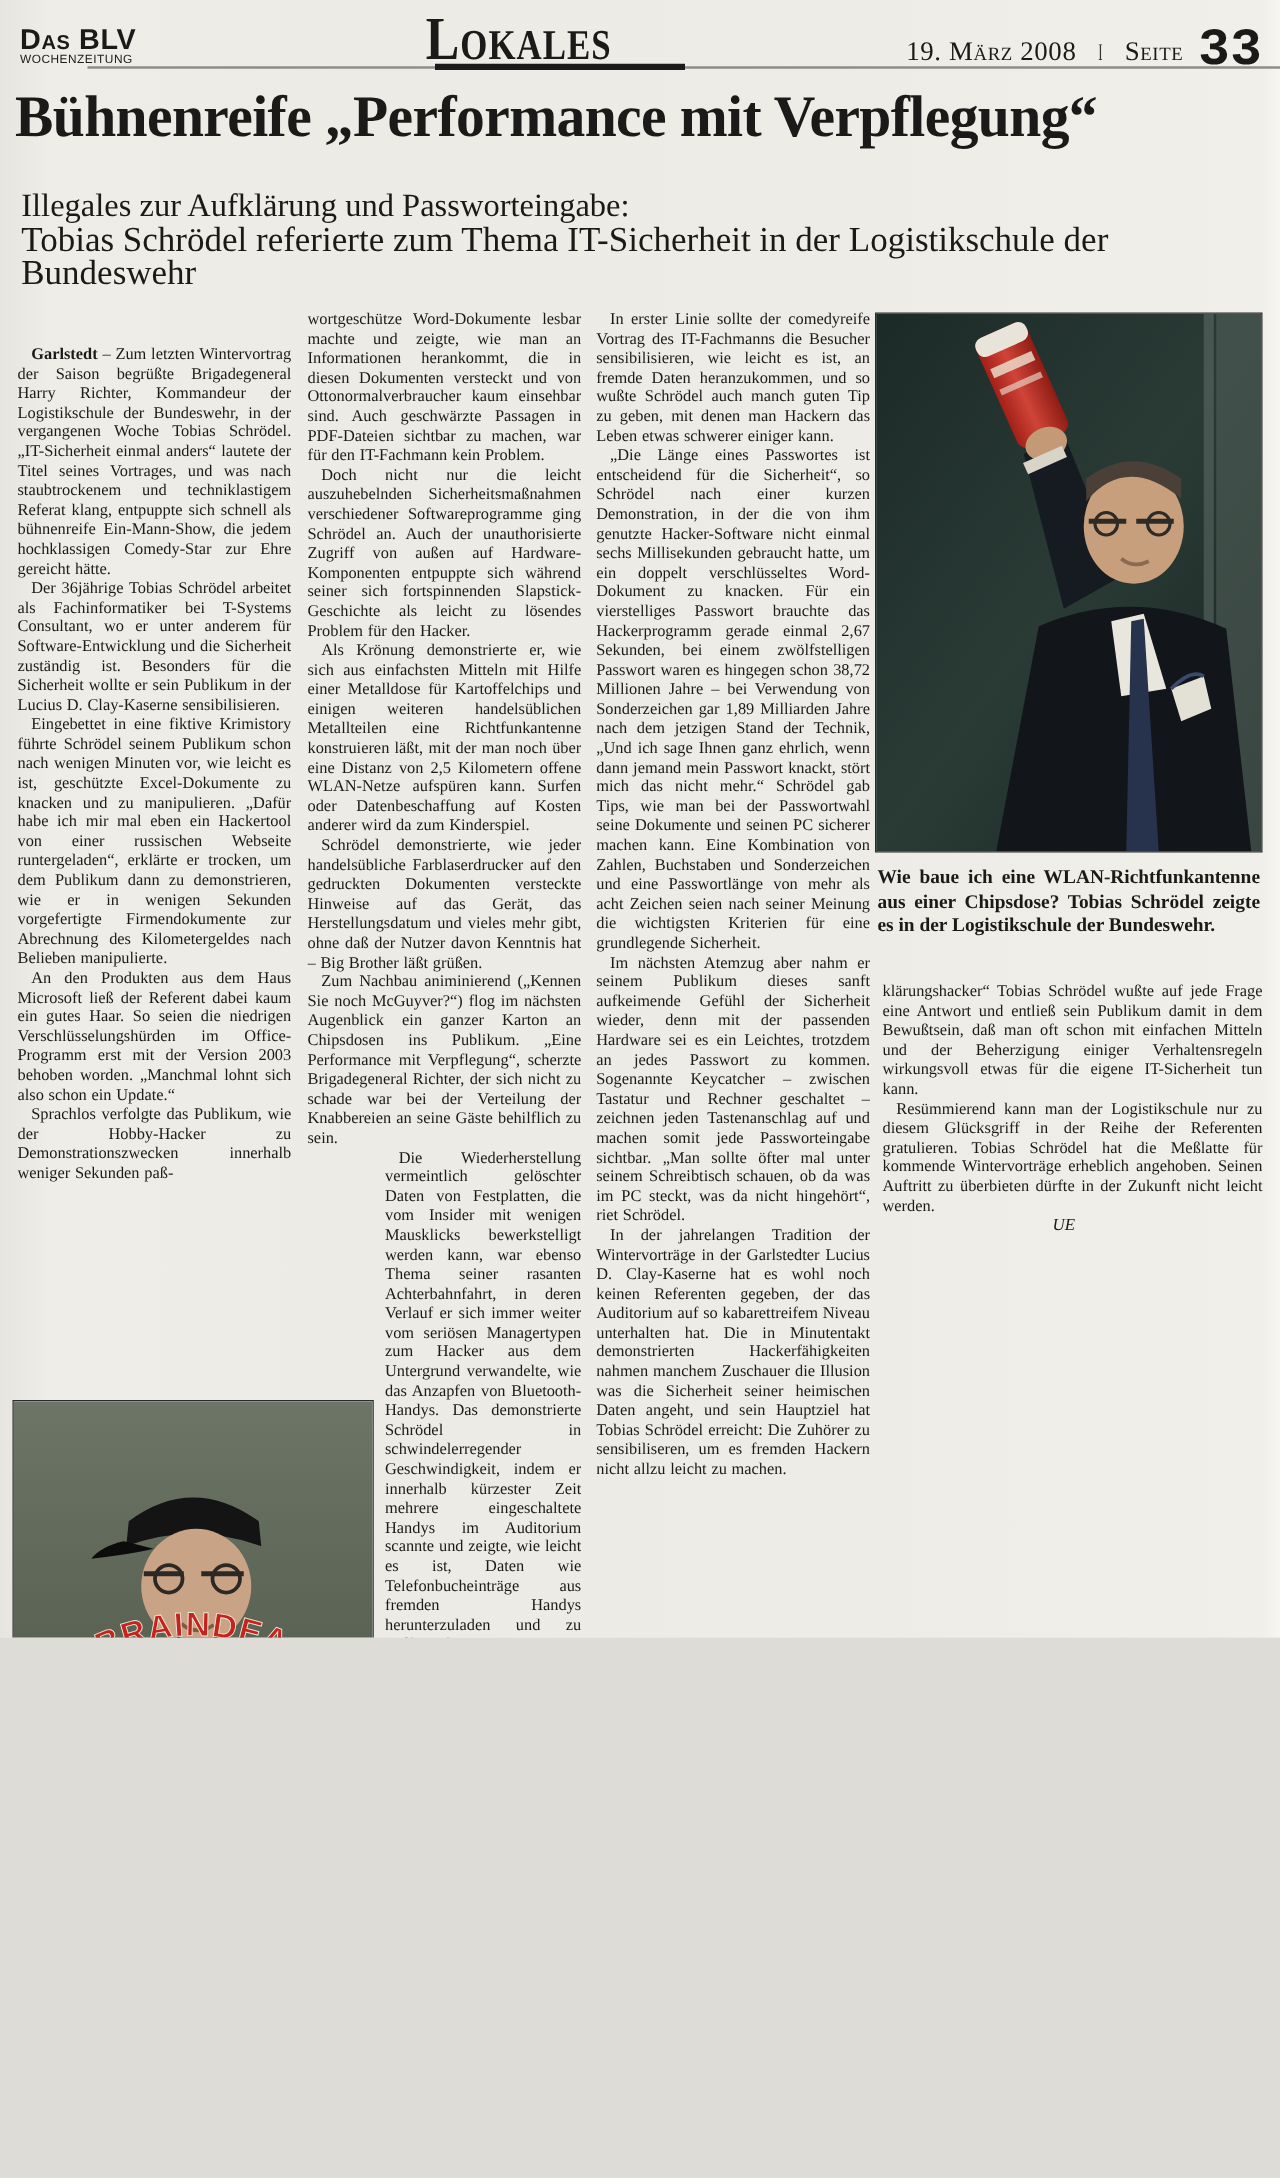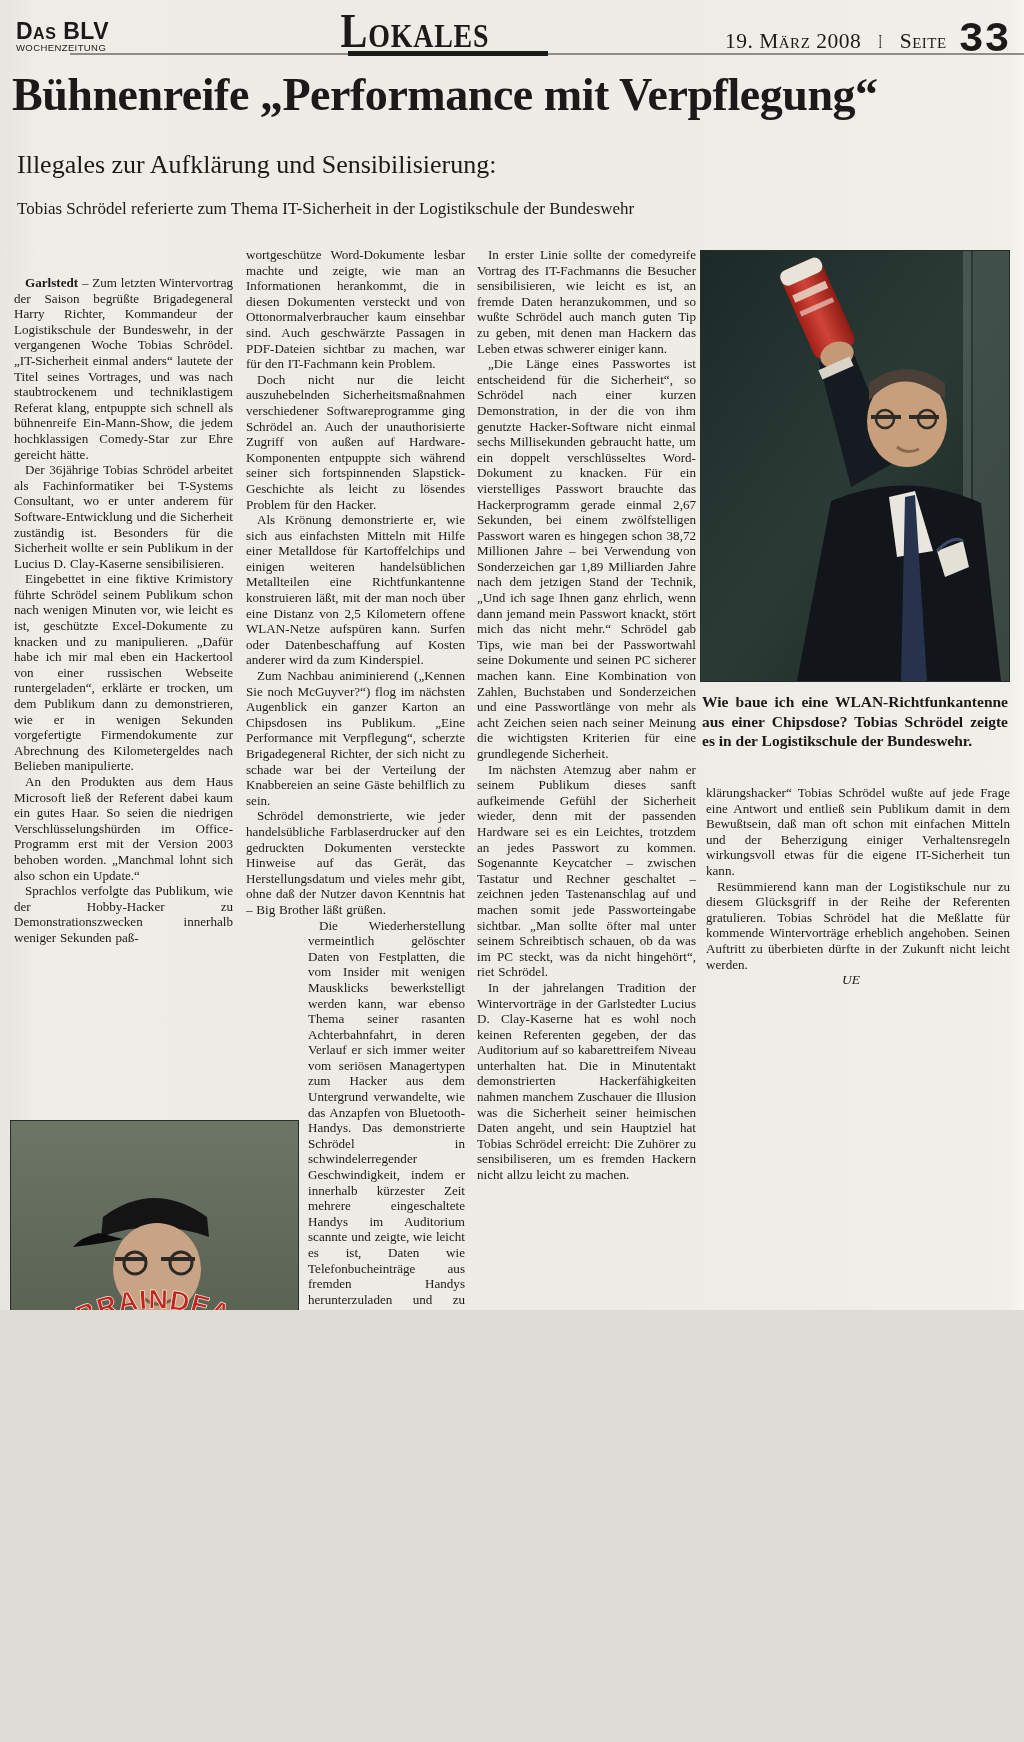--- a/index.html
+++ b/index.html
@@ -18,21 +18,21 @@
       letter-spacing:.5px;white-space:nowrap;}
   .dateline-head .sep{display:inline-block;margin:0 10px;font-size:19px;transform:scaleX(.55);color:#333;}
   .page-number{font-size:42px;font-weight:bold;font-family:Liberation Mono, monospace;vertical-align:-3px;margin-left:6px;}
   .head-rule-thin{position:absolute;left:70px;right:0;top:53px;height:2px;background:#8f8d88;}
   .head-rule-thick{position:absolute;left:348px;top:51px;width:200px;height:5px;background:#1a1a1a;}
 
   
   .headline{position:absolute;left:12px;top:68px;width:1000px;font-size:47px;font-weight:bold;
       letter-spacing:-.5px;line-height:52px;transform:scaleX(.98);transform-origin:left;}
   .deck{position:absolute;left:17px;top:150px;width:980px;font-size:26px;line-height:30px;}
-  .subdeck{position:absolute;left:17px;top:196px;width:990px;font-size:17px;line-height:26px;}
+  .subdeck{position:absolute;left:17px;top:180px;width:990px;font-size:28px;line-height:26px;}
 
   
   .col{position:absolute;top:247px;font-size:13.1px;line-height:15.6px;text-align:justify;
        hyphens:auto;-webkit-hyphens:auto;word-spacing:.04em;}
   .col p{margin:0;}
   .col p.ind{text-indent:11px;}
   #col1{left:14px;width:219px;height:880px;overflow:hidden;margin-top:28px;}
   #col2{left:246px;width:219px;height:1495px;overflow:hidden;}
   #col3{left:477px;width:219px;height:1495px;overflow:hidden;}
   #col4{left:706px;width:304px;}
@@ -66,37 +66,37 @@
   <div class="dateline-head">
     <span>19. März 2008</span>
     <span class="sep">I</span>
     <span>Seite</span>
     <span class="page-number">33</span>
   </div>
   <div class="head-rule-thin"></div>
   <div class="head-rule-thick"></div>
 
   <h1 class="headline" style="margin:0;">Bühnenreife „Performance mit Verpflegung“</h1>
-  <div class="deck">Illegales zur Aufklärung und Sensibilisierung:</div>
+  <div class="deck">Illegales zur Aufklärung und Passworteingabe:</div>
   <div class="subdeck">Tobias Schrödel referierte zum Thema IT-Sicherheit in der Logistikschule der Bundeswehr</div>
 
   <div class="col" id="col1">
     <p class="ind"><span class="dateline-bold">Garlstedt</span><span> – Zum letzten Wintervortrag der Saison begrüßte Brigadegeneral Harry Richter, Kommandeur der Logistikschule der Bundeswehr, in der vergangenen Woche Tobias Schrödel. „IT-Sicherheit einmal anders“ lautete der Titel seines Vortrages, und was nach staubtrockenem und techniklastigem Referat klang, entpuppte sich schnell als bühnenreife Ein-Mann-Show, die jedem hochklassigen Comedy-Star zur Ehre gereicht hätte.</span></p>
     <p class="ind">Der 36jährige Tobias Schrödel arbeitet als Fachinformatiker bei T-Systems Consultant, wo er unter anderem für Software-Entwicklung und die Sicherheit zuständig ist. Besonders für die Sicherheit wollte er sein Publikum in der Lucius D. Clay-Kaserne sensibilisieren.</p>
     <p class="ind">Eingebettet in eine fiktive Krimistory führte Schrödel seinem Publikum schon nach wenigen Minuten vor, wie leicht es ist, geschützte Excel-Dokumente zu knacken und zu manipulieren. „Dafür habe ich mir mal eben ein Hackertool von einer russischen Webseite runtergeladen“, erklärte er trocken, um dem Publikum dann zu demonstrieren, wie er in wenigen Sekunden vorgefertigte Firmendokumente zur Abrechnung des Kilometergeldes nach Belieben manipulierte.</p>
     <p class="ind">An den Produkten aus dem Haus Microsoft ließ der Referent dabei kaum ein gutes Haar. So seien die niedrigen Verschlüsselungshürden im Office-Programm erst mit der Version 2003 behoben worden. „Manchmal lohnt sich also schon ein Update.“</p>
     <p class="ind">Sprachlos verfolgte das Publikum, wie der Hobby-Hacker zu Demonstrationszwecken innerhalb weniger Sekunden paß-</p>
   </div>
 
   <div class="col" id="col2">
     <p>wortgeschütze Word-Dokumente lesbar machte und zeigte, wie man an Informationen herankommt, die in diesen Dokumenten versteckt und von Ottonormalverbraucher kaum einsehbar sind. Auch geschwärzte Passagen in PDF-Dateien sichtbar zu machen, war für den IT-Fachmann kein Problem.</p>
     <p class="ind">Doch nicht nur die leicht auszuhebelnden Sicherheitsmaßnahmen verschiedener Softwareprogramme ging Schrödel an. Auch der unauthorisierte Zugriff von außen auf Hardware-Komponenten entpuppte sich während seiner sich fortspinnenden Slapstick-Geschichte als leicht zu lösendes Problem für den Hacker.</p>
     <p class="ind">Als Krönung demonstrierte er, wie sich aus einfachsten Mitteln mit Hilfe einer Metalldose für Kartoffelchips und einigen weiteren handelsüblichen Metallteilen eine Richtfunkantenne konstruieren läßt, mit der man noch über eine Distanz von 2,5 Kilometern offene WLAN-Netze aufspüren kann. Surfen oder Datenbeschaffung auf Kosten anderer wird da zum Kinderspiel.</p>
+    <p class="ind">Schrödel demonstrierte, wie jeder handelsübliche Farblaserdrucker auf den gedruckten Dokumenten versteckte Hinweise auf das Gerät, das Herstellungsdatum und vieles mehr gibt, ohne daß der Nutzer davon Kenntnis hat – Big Brother läßt grüßen.</p>
     <p class="ind">Zum Nachbau animinierend („Kennen Sie noch McGuyver?“) flog im nächsten Augenblick ein ganzer Karton an Chipsdosen ins Publikum. „Eine Performance mit Verpflegung“, scherzte Brigadegeneral Richter, der sich nicht zu schade war bei der Verteilung der Knabbereien an seine Gäste behilflich zu sein.</p>
-    <p class="ind">Schrödel demonstrierte, wie jeder handelsübliche Farblaserdrucker auf den gedruckten Dokumenten versteckte Hinweise auf das Gerät, das Herstellungsdatum und vieles mehr gibt, ohne daß der Nutzer davon Kenntnis hat – Big Brother läßt grüßen.</p>
     <div class="photo-intrusion"></div>
     <p class="ind">Die Wiederherstellung vermeintlich gelöschter Daten von Festplatten, die vom Insider mit wenigen Mausklicks bewerkstelligt werden kann, war ebenso Thema seiner rasanten Achterbahnfahrt, in deren Verlauf er sich immer weiter vom seriösen Managertypen zum Hacker aus dem Untergrund verwandelte, wie das Anzapfen von Bluetooth-Handys. Das demonstrierte Schrödel in schwindelerregender Geschwindigkeit, indem er innerhalb kürzester Zeit mehrere eingeschaltete Handys im Auditorium scannte und zeigte, wie leicht es ist, Daten wie Telefonbucheinträge aus fremden Handys herunterzuladen und zu mißbrauchen.</p>
   </div>
 
   <div class="col" id="col3">
     <p class="ind">In erster Linie sollte der comedyreife Vortrag des IT-Fachmanns die Besucher sensibilisieren, wie leicht es ist, an fremde Daten heranzukommen, und so wußte Schrödel auch manch guten Tip zu geben, mit denen man Hackern das Leben etwas schwerer einiger kann.</p>
     <p class="ind">„Die Länge eines Passwortes ist entscheidend für die Sicherheit“, so Schrödel nach einer kurzen Demonstration, in der die von ihm genutzte Hacker-Software nicht einmal sechs Millisekunden gebraucht hatte, um ein doppelt verschlüsseltes Word-Dokument zu knacken. Für ein vierstelliges Passwort brauchte das Hackerprogramm gerade einmal 2,67 Sekunden, bei einem zwölfstelligen Passwort waren es hingegen schon 38,72 Millionen Jahre – bei Verwendung von Sonderzeichen gar 1,89 Milliarden Jahre nach dem jetzigen Stand der Technik, „Und ich sage Ihnen ganz ehrlich, wenn dann jemand mein Passwort knackt, stört mich das nicht mehr.“ Schrödel gab Tips, wie man bei der Passwortwahl seine Dokumente und seinen PC sicherer machen kann. Eine Kombination von Zahlen, Buchstaben und Sonderzeichen und eine Passwortlänge von mehr als acht Zeichen seien nach seiner Meinung die wichtigsten Kriterien für eine grundlegende Sicherheit.</p>
     <p class="ind">Im nächsten Atemzug aber nahm er seinem Publikum dieses sanft aufkeimende Gefühl der Sicherheit wieder, denn mit der passenden Hardware sei es ein Leichtes, trotzdem an jedes Passwort zu kommen. Sogenannte Keycatcher – zwischen Tastatur und Rechner geschaltet – zeichnen jeden Tastenanschlag auf und machen somit jede Passworteingabe sichtbar. „Man sollte öfter mal unter seinem Schreibtisch schauen, ob da was im PC steckt, was da nicht hingehört“, riet Schrödel.</p>
     <p class="ind">In der jahrelangen Tradition der Wintervorträge in der Garlstedter Lucius D. Clay-Kaserne hat es wohl noch keinen Referenten gegeben, der das Auditorium auf so kabarettreifem Niveau unterhalten hat. Die in Minutentakt demonstrierten Hackerfähigkeiten nahmen manchem Zuschauer die Illusion was die Sicherheit seiner heimischen Daten angeht, und sein Hauptziel hat Tobias Schrödel erreicht: Die Zuhörer zu sensibiliseren, um es fremden Hackern nicht allzu leicht zu machen.</p>
   </div>

